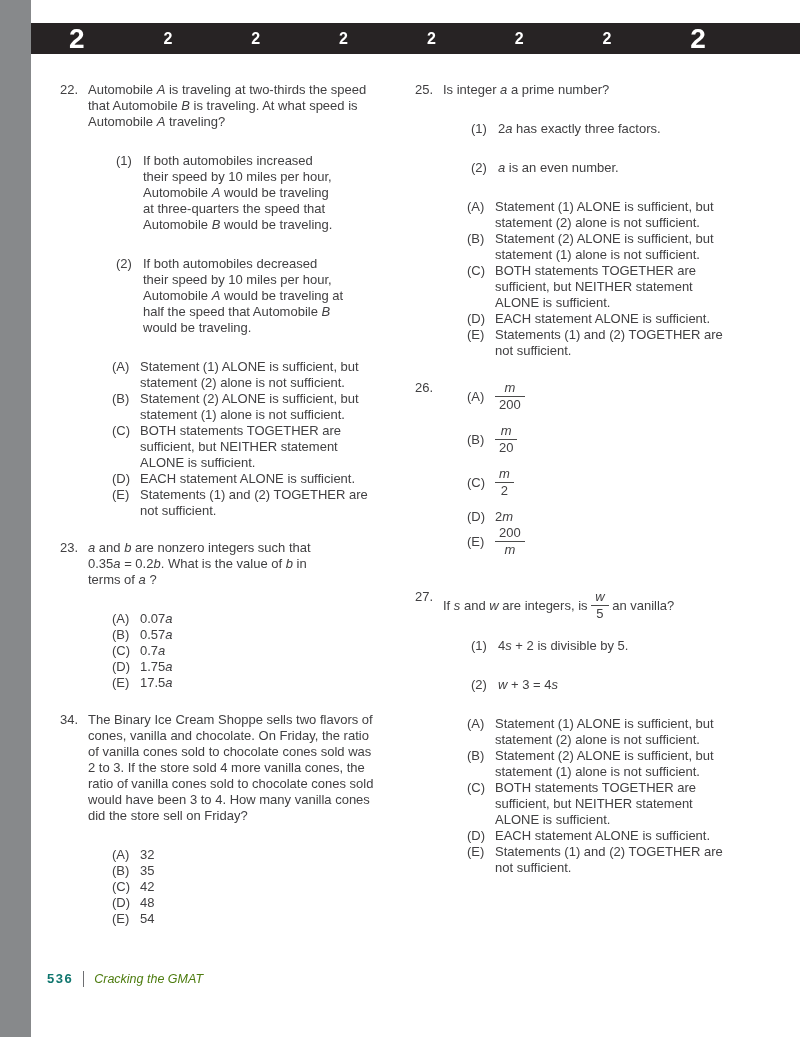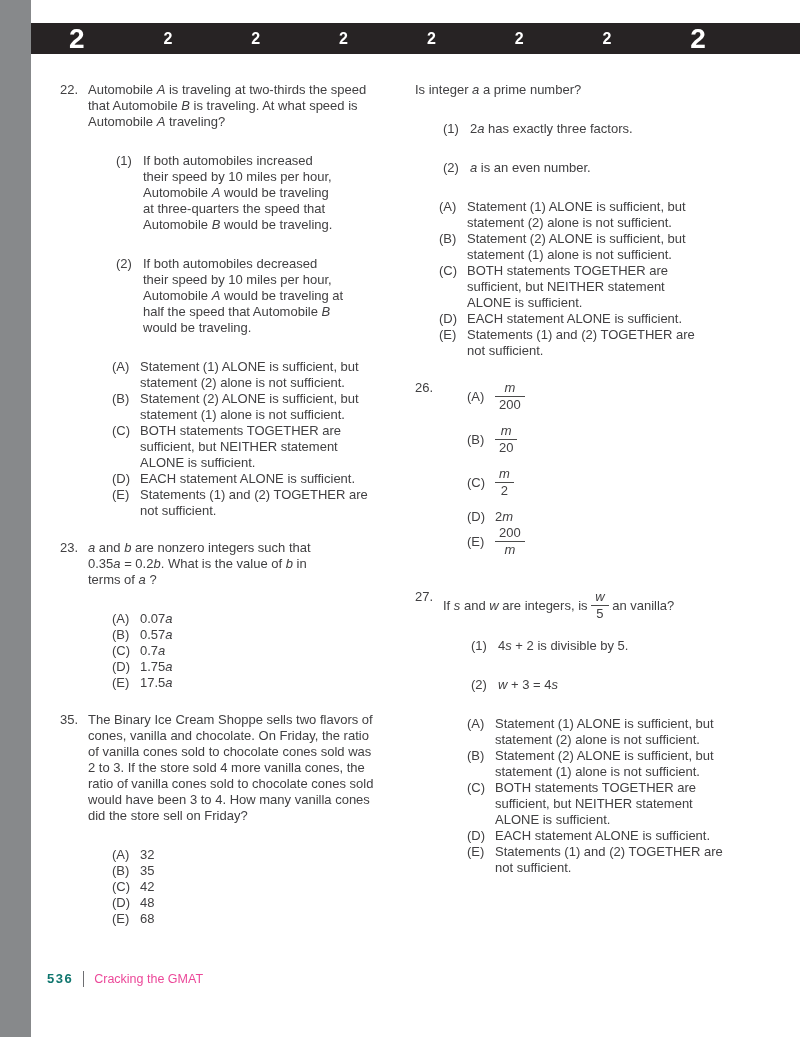--- a/index.html
+++ b/index.html
@@ -150,21 +150,21 @@
               <span class="ctext"><span class="txt"> 1.75<em>a</em></span></span>
             </div>
             <div class="choice">
               <span class="clabel">(E)</span>
               <span class="ctext"><span class="txt">17.5<em>a</em></span></span>
             </div>
           </div>
         </div>
       </div>
       <div class="question">
-        <div class="qnum">35.</div>
+        <div class="qnum">34.</div>
         <div class="qbody">
           <div class="stem"><span class="txt">The Binary Ice Cream Shoppe sells two flavors of
 cones, vanilla and chocolate. On Friday, the ratio
 of vanilla cones sold to chocolate cones sold was
 2 to 3. If the store sold 4 more vanilla cones, the
 ratio of vanilla cones sold to chocolate cones sold
 would have been 3 to 4. How many vanilla cones
 did the store sell on Friday?</span></div>
           <div class="choices">
             <div class="choice">
@@ -178,28 +178,29 @@
             <div class="choice">
               <span class="clabel">(C)</span>
               <span class="ctext"><span class="txt">42</span></span>
             </div>
             <div class="choice">
               <span class="clabel">(D)</span>
               <span class="ctext"><span class="txt">48</span></span>
             </div>
             <div class="choice">
               <span class="clabel">(E)</span>
-              <span class="ctext"><span class="txt">68</span></span>
+              <span class="ctext"><span class="txt">54</span></span>
             </div>
           </div>
         </div>
       </div>
     </div>
   <div class="col col-right" id="col-right">
       <div class="question">
+        <div class="qnum">25.</div>
         <div class="qbody">
           <div class="stem"><span class="txt">Is integer <em>a</em> a prime number?</span></div>
           <div class="statement">
             <span class="slabel">(1)</span>
             <span class="stext">2<em>a</em> has exactly three factors.</span>
           </div>
           <div class="statement">
             <span class="slabel">(2)</span>
             <span class="stext"><em>a</em> is an even number.</span>
           </div>
@@ -305,15 +306,15 @@
 not sufficient.</span></span>
             </div>
           </div>
         </div>
       </div>
     </div>
 
   <div class="footer">
     <span class="pnum">536</span>
     <span class="fdiv"></span>
-    <span class="btitle" style="color: #ec4899;">Cracking the GMAT</span>
+    <span class="btitle" style="color: #4d7c0f; font-style: italic;">Cracking the GMAT</span>
   </div>
 </div>
 
 </body></html>

